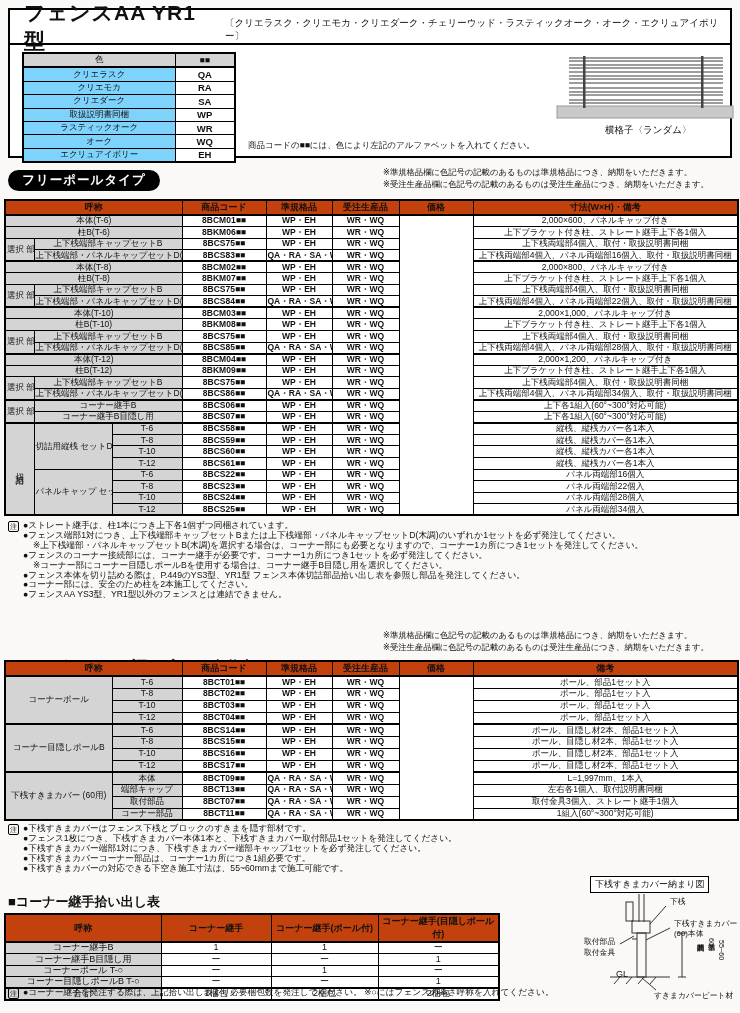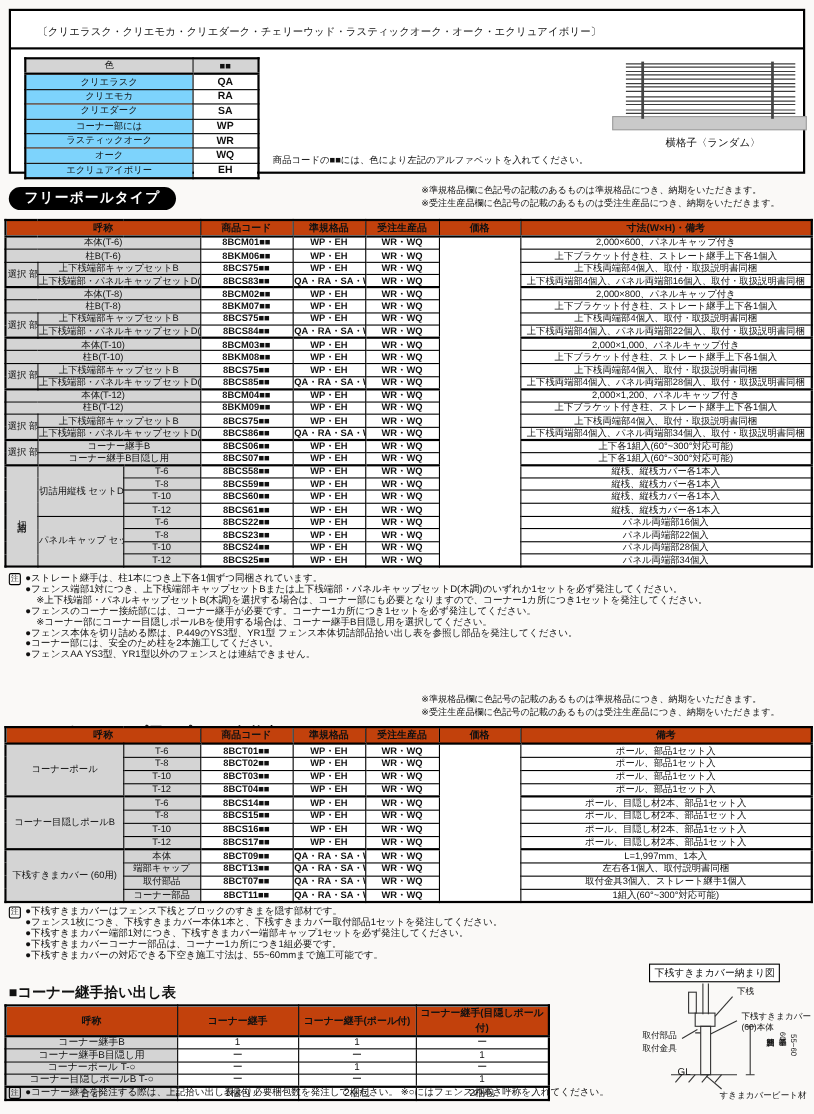--- a/index.html
+++ b/index.html
@@ -71,20 +71,21 @@
   .dvert{writing-mode:vertical-rl;text-orientation:mixed;font-size:7.2px;}
   .dgl{font-size:9px;}
 </style>
 </head>
 <body>
 
 <div id="page">
 
   <div class="topbox">
     <div class="titlerow">
+      <span class="title">フェンスAA YR1型</span>
       <span class="subtitle">〔クリエラスク・クリエモカ・クリエダーク・チェリーウッド・ラスティックオーク・オーク・エクリュアイボリー〕</span>
     </div>
     <table class="colortable">
       <colgroup>
           <col style="width:152px">
           <col style="width:60px">
         </colgroup>
       <thead>
           <tr>
         <th>色</th>
@@ -98,21 +99,21 @@
           </tr>
           <tr>
             <td class="cname">クリエモカ</td>
             <td class="ccode">RA</td>
           </tr>
           <tr>
             <td class="cname">クリエダーク</td>
             <td class="ccode">SA</td>
           </tr>
           <tr>
-            <td class="cname">コーナー部には</td>
+            <td class="cname">取扱説明書同梱</td>
             <td class="ccode">WP</td>
           </tr>
           <tr>
             <td class="cname">ラスティックオーク</td>
             <td class="ccode">WR</td>
           </tr>
           <tr>
             <td class="cname">オーク</td>
             <td class="ccode">WQ</td>
           </tr>

